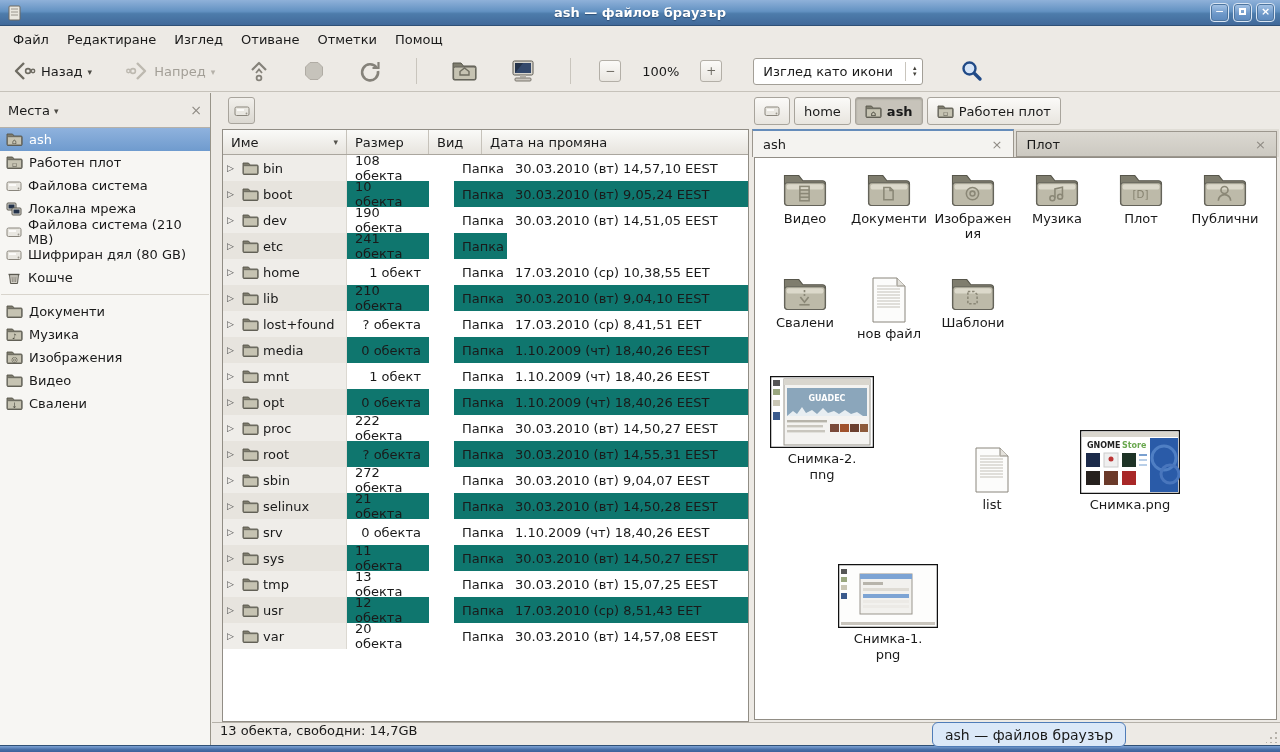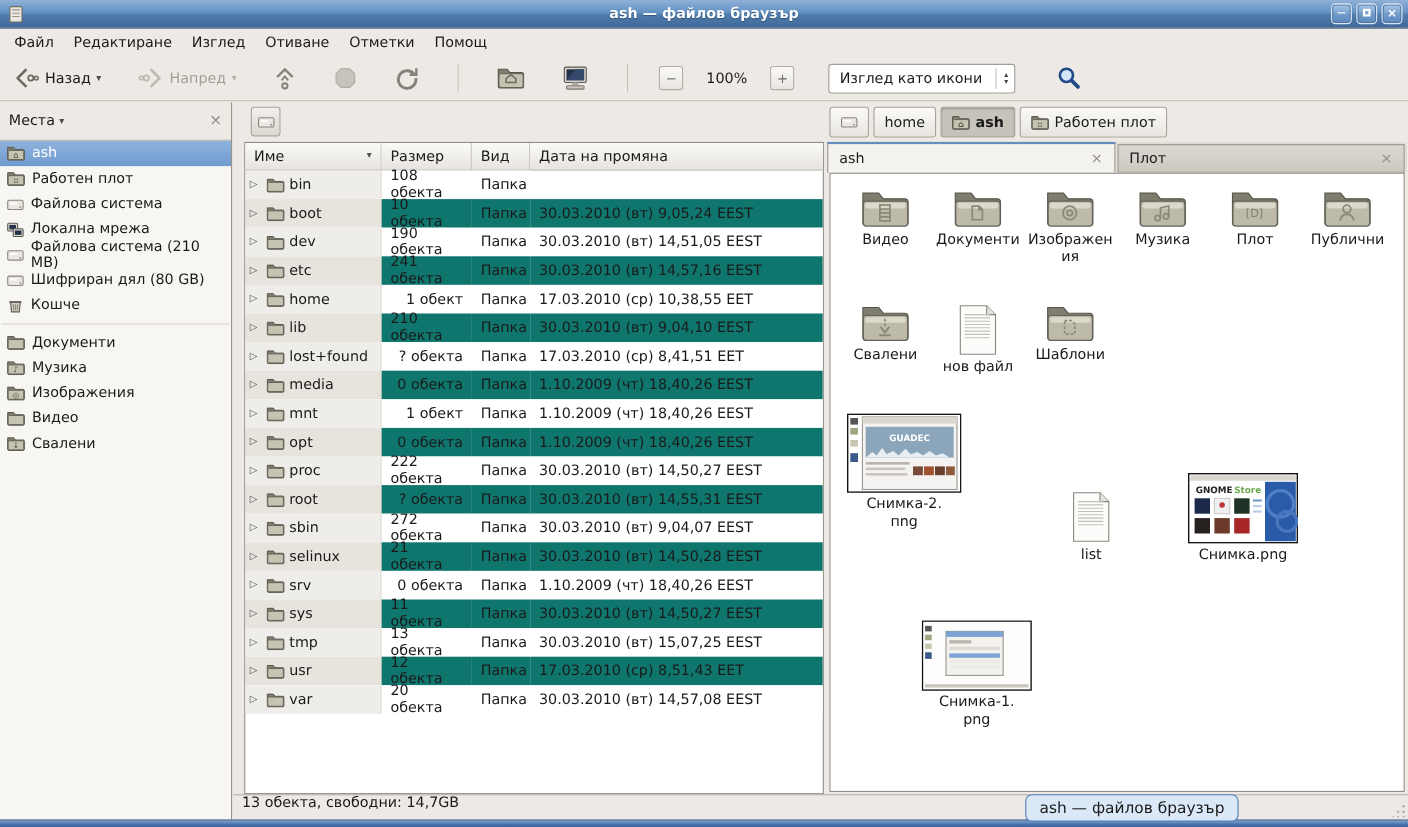--- a/index.html
+++ b/index.html
@@ -65,21 +65,21 @@
   .th { background:linear-gradient(#fafaf8,#e7e4de); border-right:1px solid #c6c2ba; display:flex;
     align-items:center; padding:0 8px; }
   .th.c-name { width:124px; } .th.c-size { width:82px; } .th.c-kind { width:53px; } .th.c-date { flex:1; border-right:none; }
   .sort-arrow { margin-left:auto; font-size:9px; color:#55534d; }
   .tree-row { display:flex; height:26px; align-items:stretch; }
   .tree-row.odd  .cell { background:#fff; }      .tree-row.odd  .c-name { background:#efede9; }
   .tree-row.even .cell { background:#0f766e; }   .tree-row.even .c-name { background:#e7e4de; }
   .cell { display:flex; align-items:center; padding:0 8px; }
   .cell.c-name { width:124px; padding:0 2px 0 4px; gap:4px; border-right:1px solid #dbd8d1; }
   .cell.c-size { width:82px; justify-content:flex-end; }
-  .cell.c-kind { width:53px; }
+  .cell.c-kind { width:53px;margin-left:25px; }
   .cell.c-date { flex:1; }
   .expander { font-size:9px; color:#4a4a4a; width:11px; flex:none; }
   .row-label { white-space:nowrap; }
 
   
   .pane-right { position:absolute; left:752px; top:93px; right:1px; bottom:30px; }
   .pathbar { height:36px; display:flex; align-items:center; gap:4px; padding:0 2px; }
   .path-btn { height:28px; display:flex; align-items:center; gap:5px; padding:0 9px; border:1px solid #a8a49c;
     border-radius:3px; background:linear-gradient(#fbfaf8,#e8e5df); }
   .path-btn.active { background:#c7c3ba; box-shadow:inset 0 1px 2px #9a968d; font-weight:bold; }
@@ -401,20 +401,21 @@
               <span class="icon">
                 <svg width="17" height="15" viewBox="0 0 17 15">
                   <path d="M1 2 h5.5 l1.6 2 h7 a1 1 0 0 1 1 1 v7.5 a1 1 0 0 1 -1 1 H2 a1 1 0 0 1 -1 -1 z" fill="#7f7d6e" stroke="#57564b" stroke-width=".9"></path>
                   <rect x="1.4" y="4.7" width="14.2" height="8.3" rx="1" fill="#c6c3b2" stroke="#64635a" stroke-width=".9"></rect>
                 </svg>
               </span>
               <span class="row-label">bin</span>
             </span>
             <span class="cell c-size">108 обекта</span>
             <span class="cell c-kind">Папка</span>
+            <span class="cell c-date">30.03.2010 (вт) 14,57,10 EEST</span>
           </div>
           <div class="tree-row even">
             <span class="cell c-name">
               <span class="expander">▷</span>
               <span class="icon">
                 <svg width="17" height="15" viewBox="0 0 17 15">
                   <path d="M1 2 h5.5 l1.6 2 h7 a1 1 0 0 1 1 1 v7.5 a1 1 0 0 1 -1 1 H2 a1 1 0 0 1 -1 -1 z" fill="#7f7d6e" stroke="#57564b" stroke-width=".9"></path>
                   <rect x="1.4" y="4.7" width="14.2" height="8.3" rx="1" fill="#c6c3b2" stroke="#64635a" stroke-width=".9"></rect>
                 </svg>
               </span>
@@ -445,21 +446,20 @@
               <span class="icon">
                 <svg width="17" height="15" viewBox="0 0 17 15">
                   <path d="M1 2 h5.5 l1.6 2 h7 a1 1 0 0 1 1 1 v7.5 a1 1 0 0 1 -1 1 H2 a1 1 0 0 1 -1 -1 z" fill="#7f7d6e" stroke="#57564b" stroke-width=".9"></path>
                   <rect x="1.4" y="4.7" width="14.2" height="8.3" rx="1" fill="#c6c3b2" stroke="#64635a" stroke-width=".9"></rect>
                 </svg>
               </span>
               <span class="row-label">etc</span>
             </span>
             <span class="cell c-size">241 обекта</span>
             <span class="cell c-kind">Папка</span>
-            <span class="cell c-date">30.03.2010 (вт) 14,57,16 EEST</span>
           </div>
           <div class="tree-row odd">
             <span class="cell c-name">
               <span class="expander">▷</span>
               <span class="icon">
                 <svg width="17" height="15" viewBox="0 0 17 15">
                   <path d="M1 2 h5.5 l1.6 2 h7 a1 1 0 0 1 1 1 v7.5 a1 1 0 0 1 -1 1 H2 a1 1 0 0 1 -1 -1 z" fill="#7f7d6e" stroke="#57564b" stroke-width=".9"></path>
                   <rect x="1.4" y="4.7" width="14.2" height="8.3" rx="1" fill="#c6c3b2" stroke="#64635a" stroke-width=".9"></rect>
                 </svg>
               </span>

